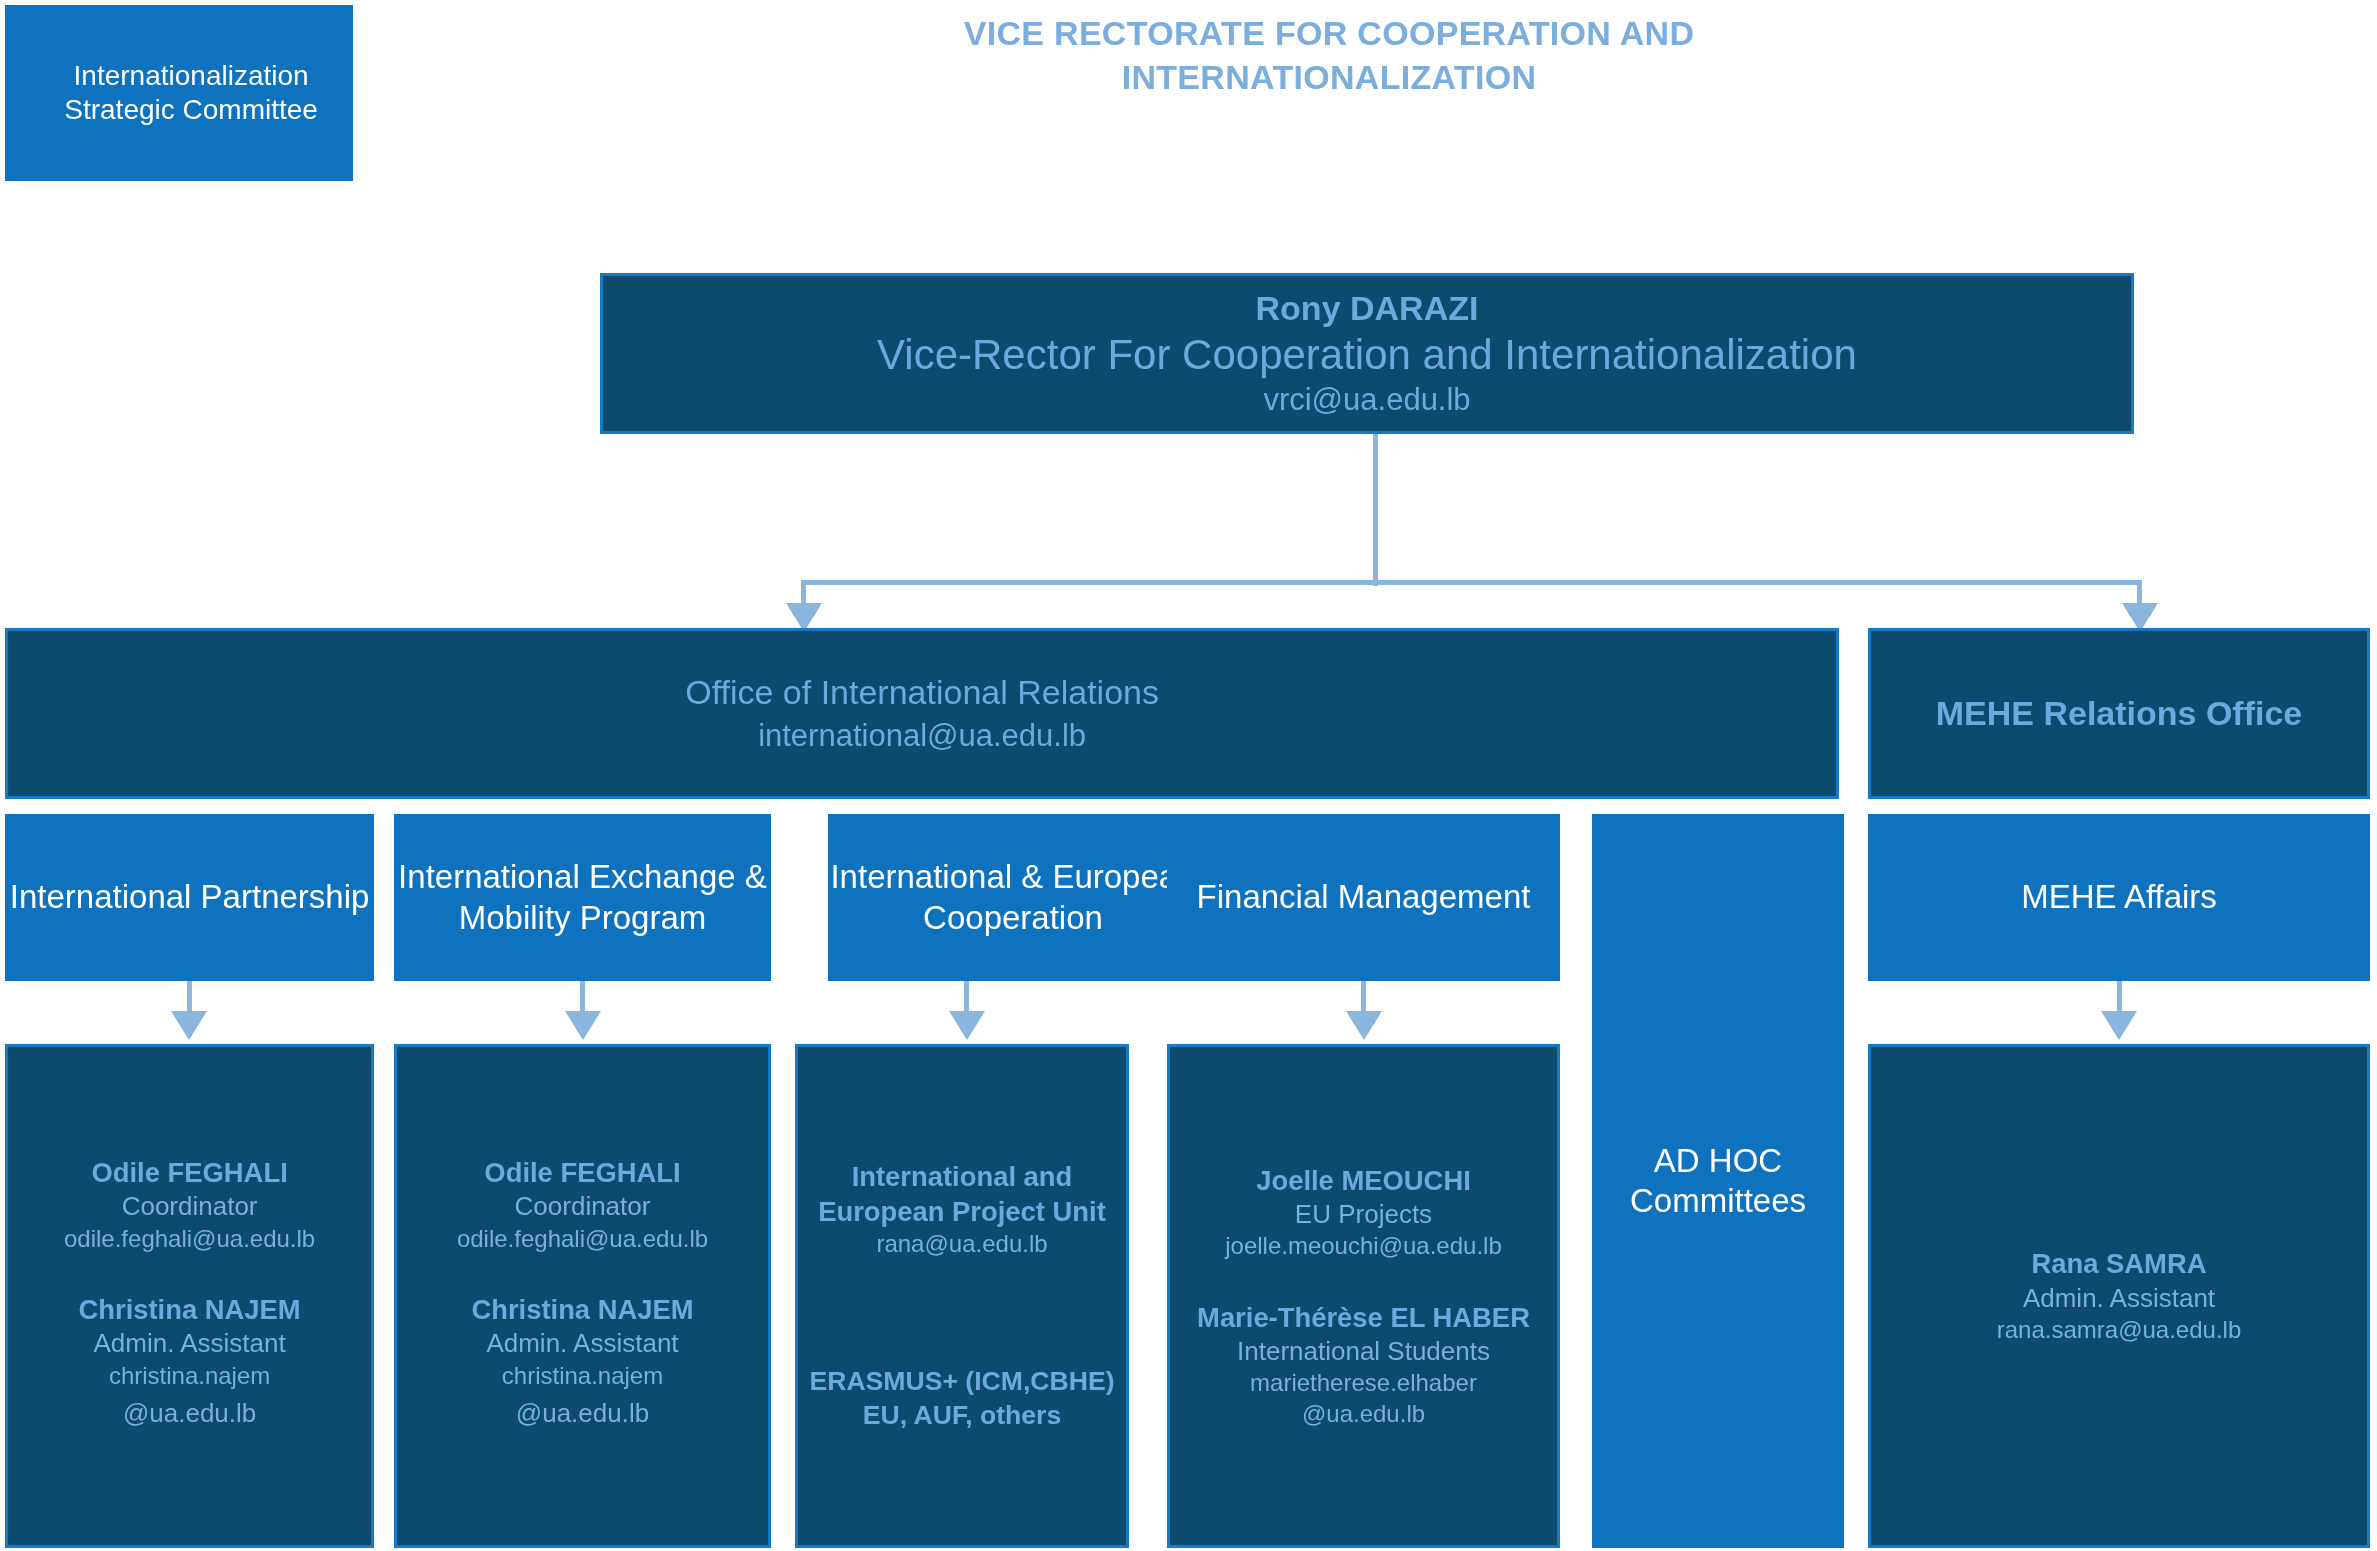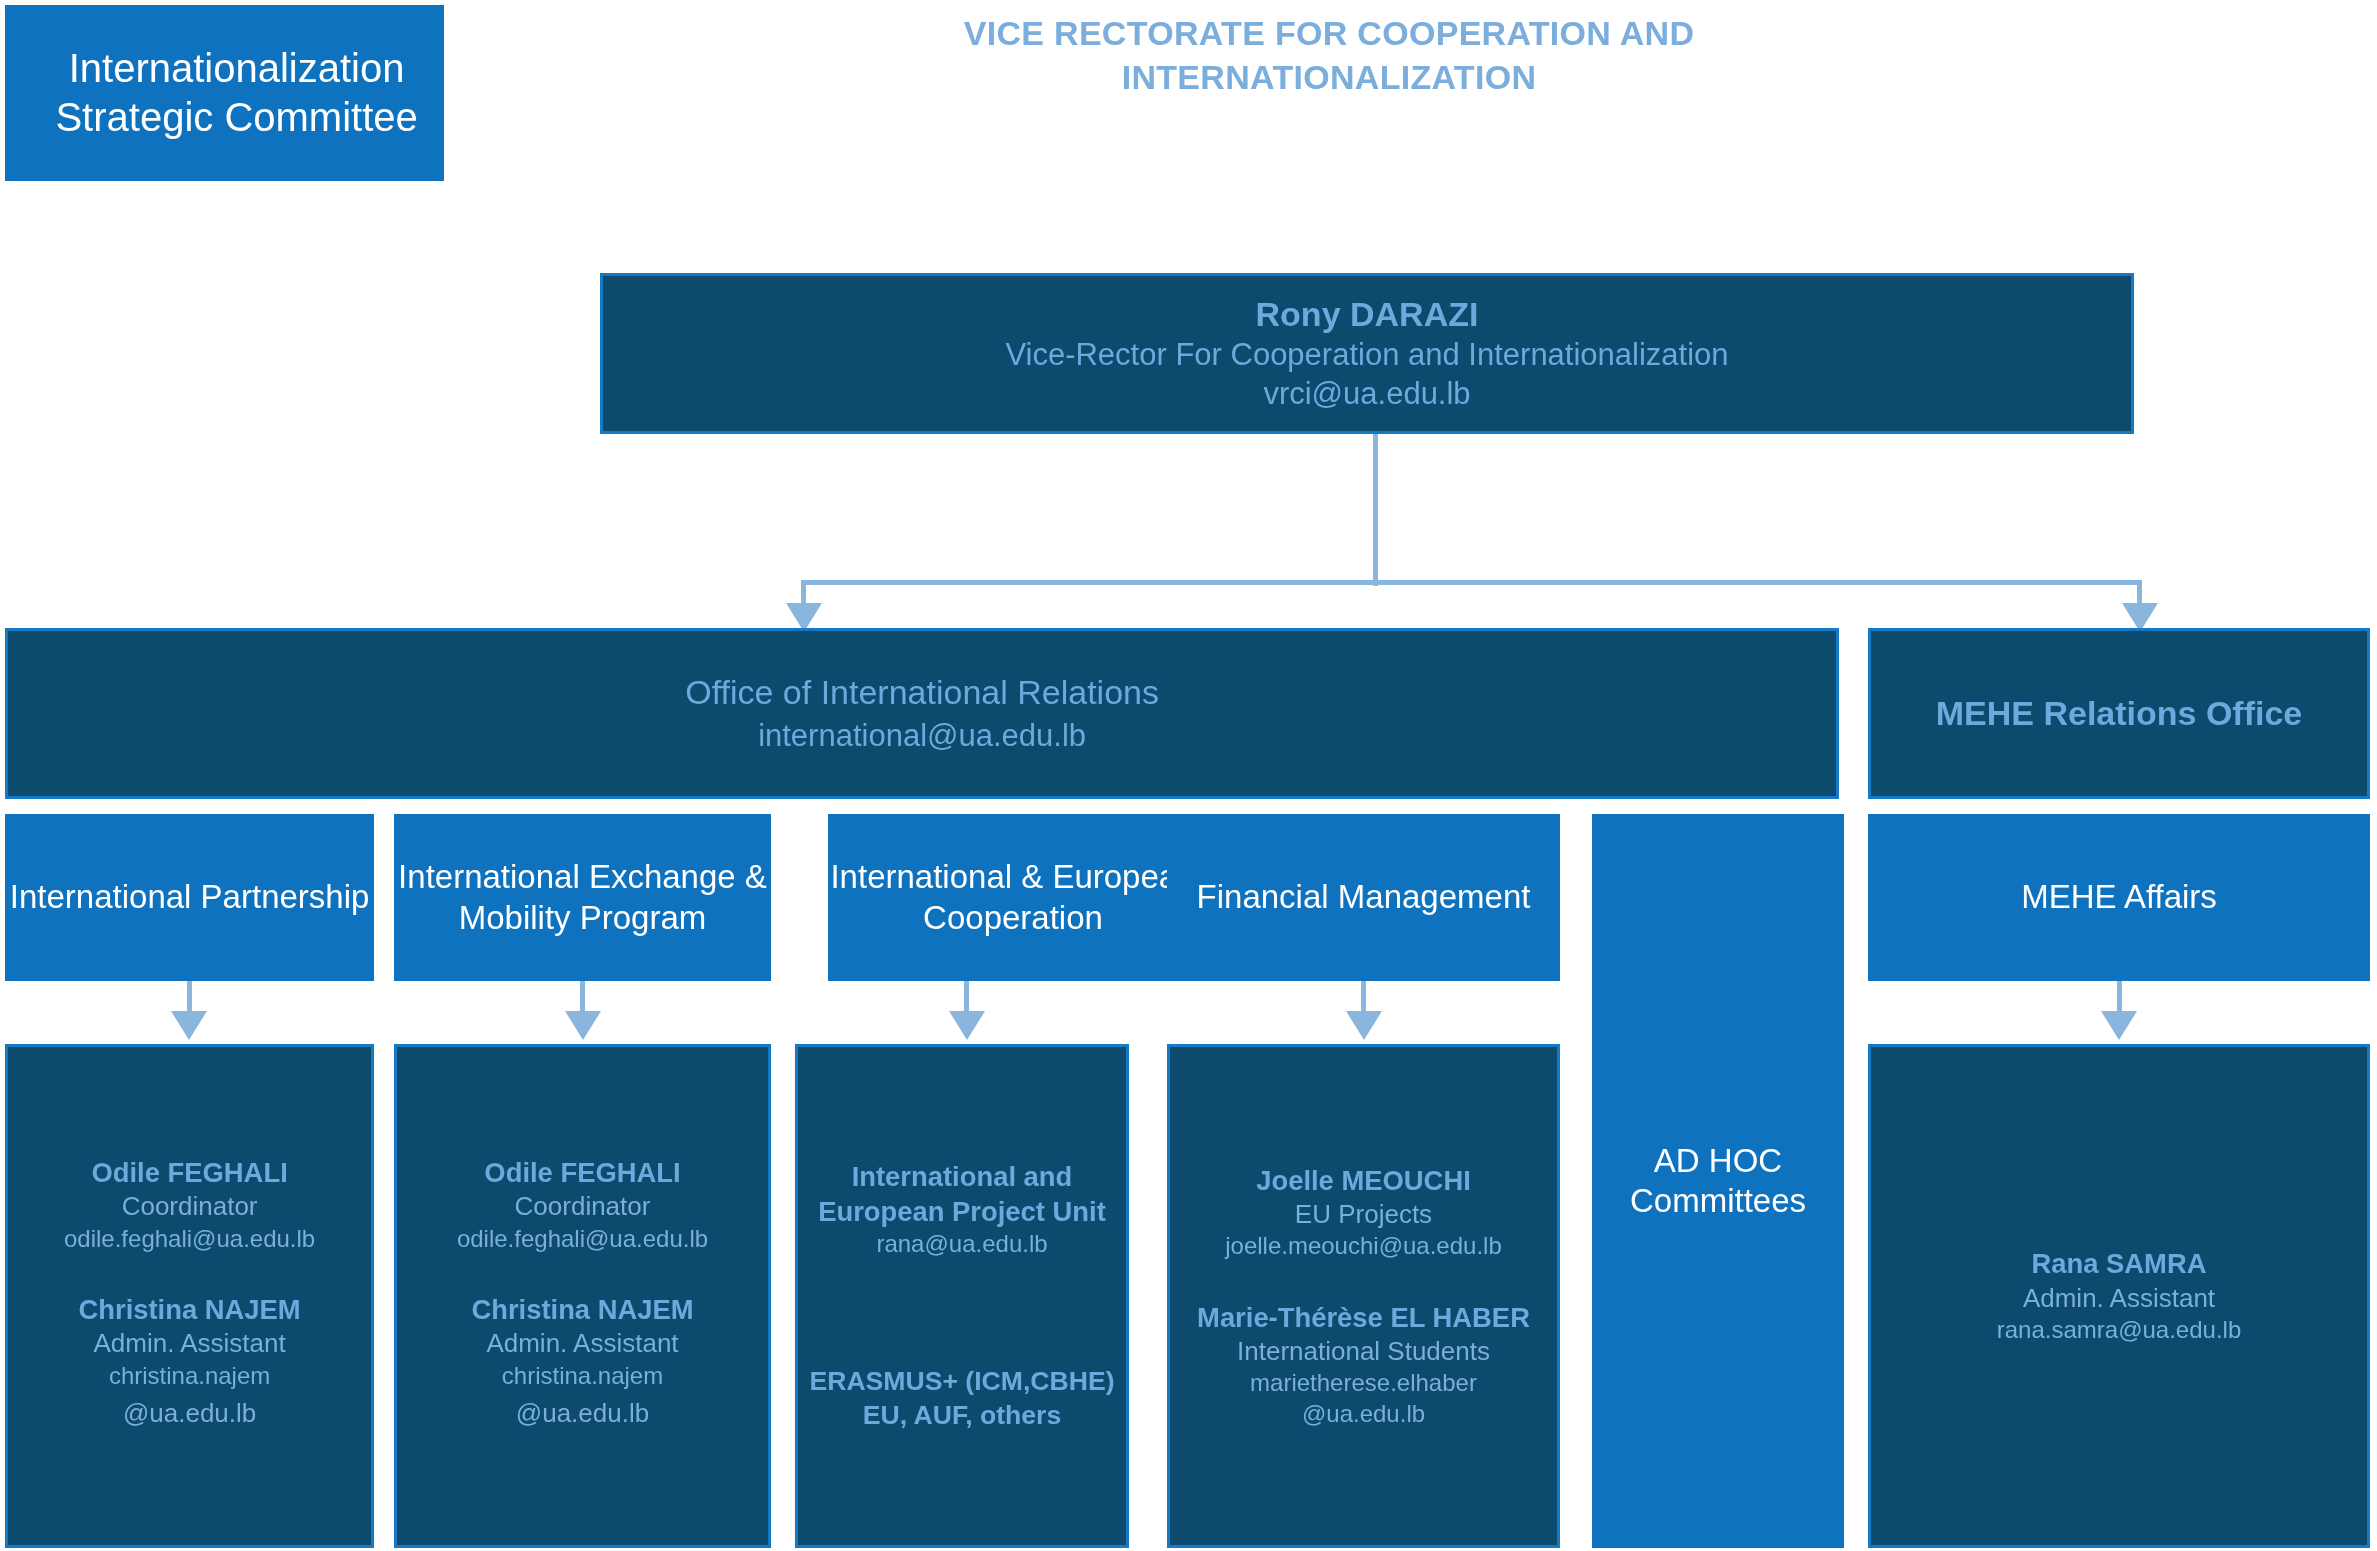--- a/index.html
+++ b/index.html
@@ -35,22 +35,22 @@
     border: 3.4px solid #1679C4;
     display: flex;
     flex-direction: column;
     align-items: center;
     justify-content: center;
     text-align: center;
   }
 
   
   #isc {
-    left: 5.1px; top: 5.1px; width: 439px; height: 176px;
-    font-size: 40px;
+    left: 5.1px; top: 5.1px; width: 348px; height: 176px;
+    font-size: 28px;
     padding-left: 24px;
   }
 
   #chart-title {
     position: absolute;
     left: 926px; top: 12px; width: 806px;
     text-align: center;
     color: #7BAEDC;
     font-weight: bold;
     font-size: 34px;
@@ -60,21 +60,21 @@
 
   #rector-box {
     left: 600px; top: 273px; width: 1534px; height: 161px;
     justify-content: center;
     gap: 3.4px;
   }
   #rector-box .nm {
     color: #6FA8DC; font-weight: bold; font-size: 34px;
   }
   #rector-box .rl {
-    color: #6FA8DC; font-size: 31px; font-weight: 400;
+    color: #6FA8DC; font-size: 42px; font-weight: 400;
   }
   #rector-box .em {
     color: #6FA8DC; font-size: 31px; font-weight: 400;
   }
 
   #oir-box {
     left: 5.1px; top: 628px; width: 1834px; height: 171px;
     justify-content: center; gap: 6.9px;
   }
   #oir-box .nm { color: #6FA8DC; font-weight: normal; font-size: 34px; }

